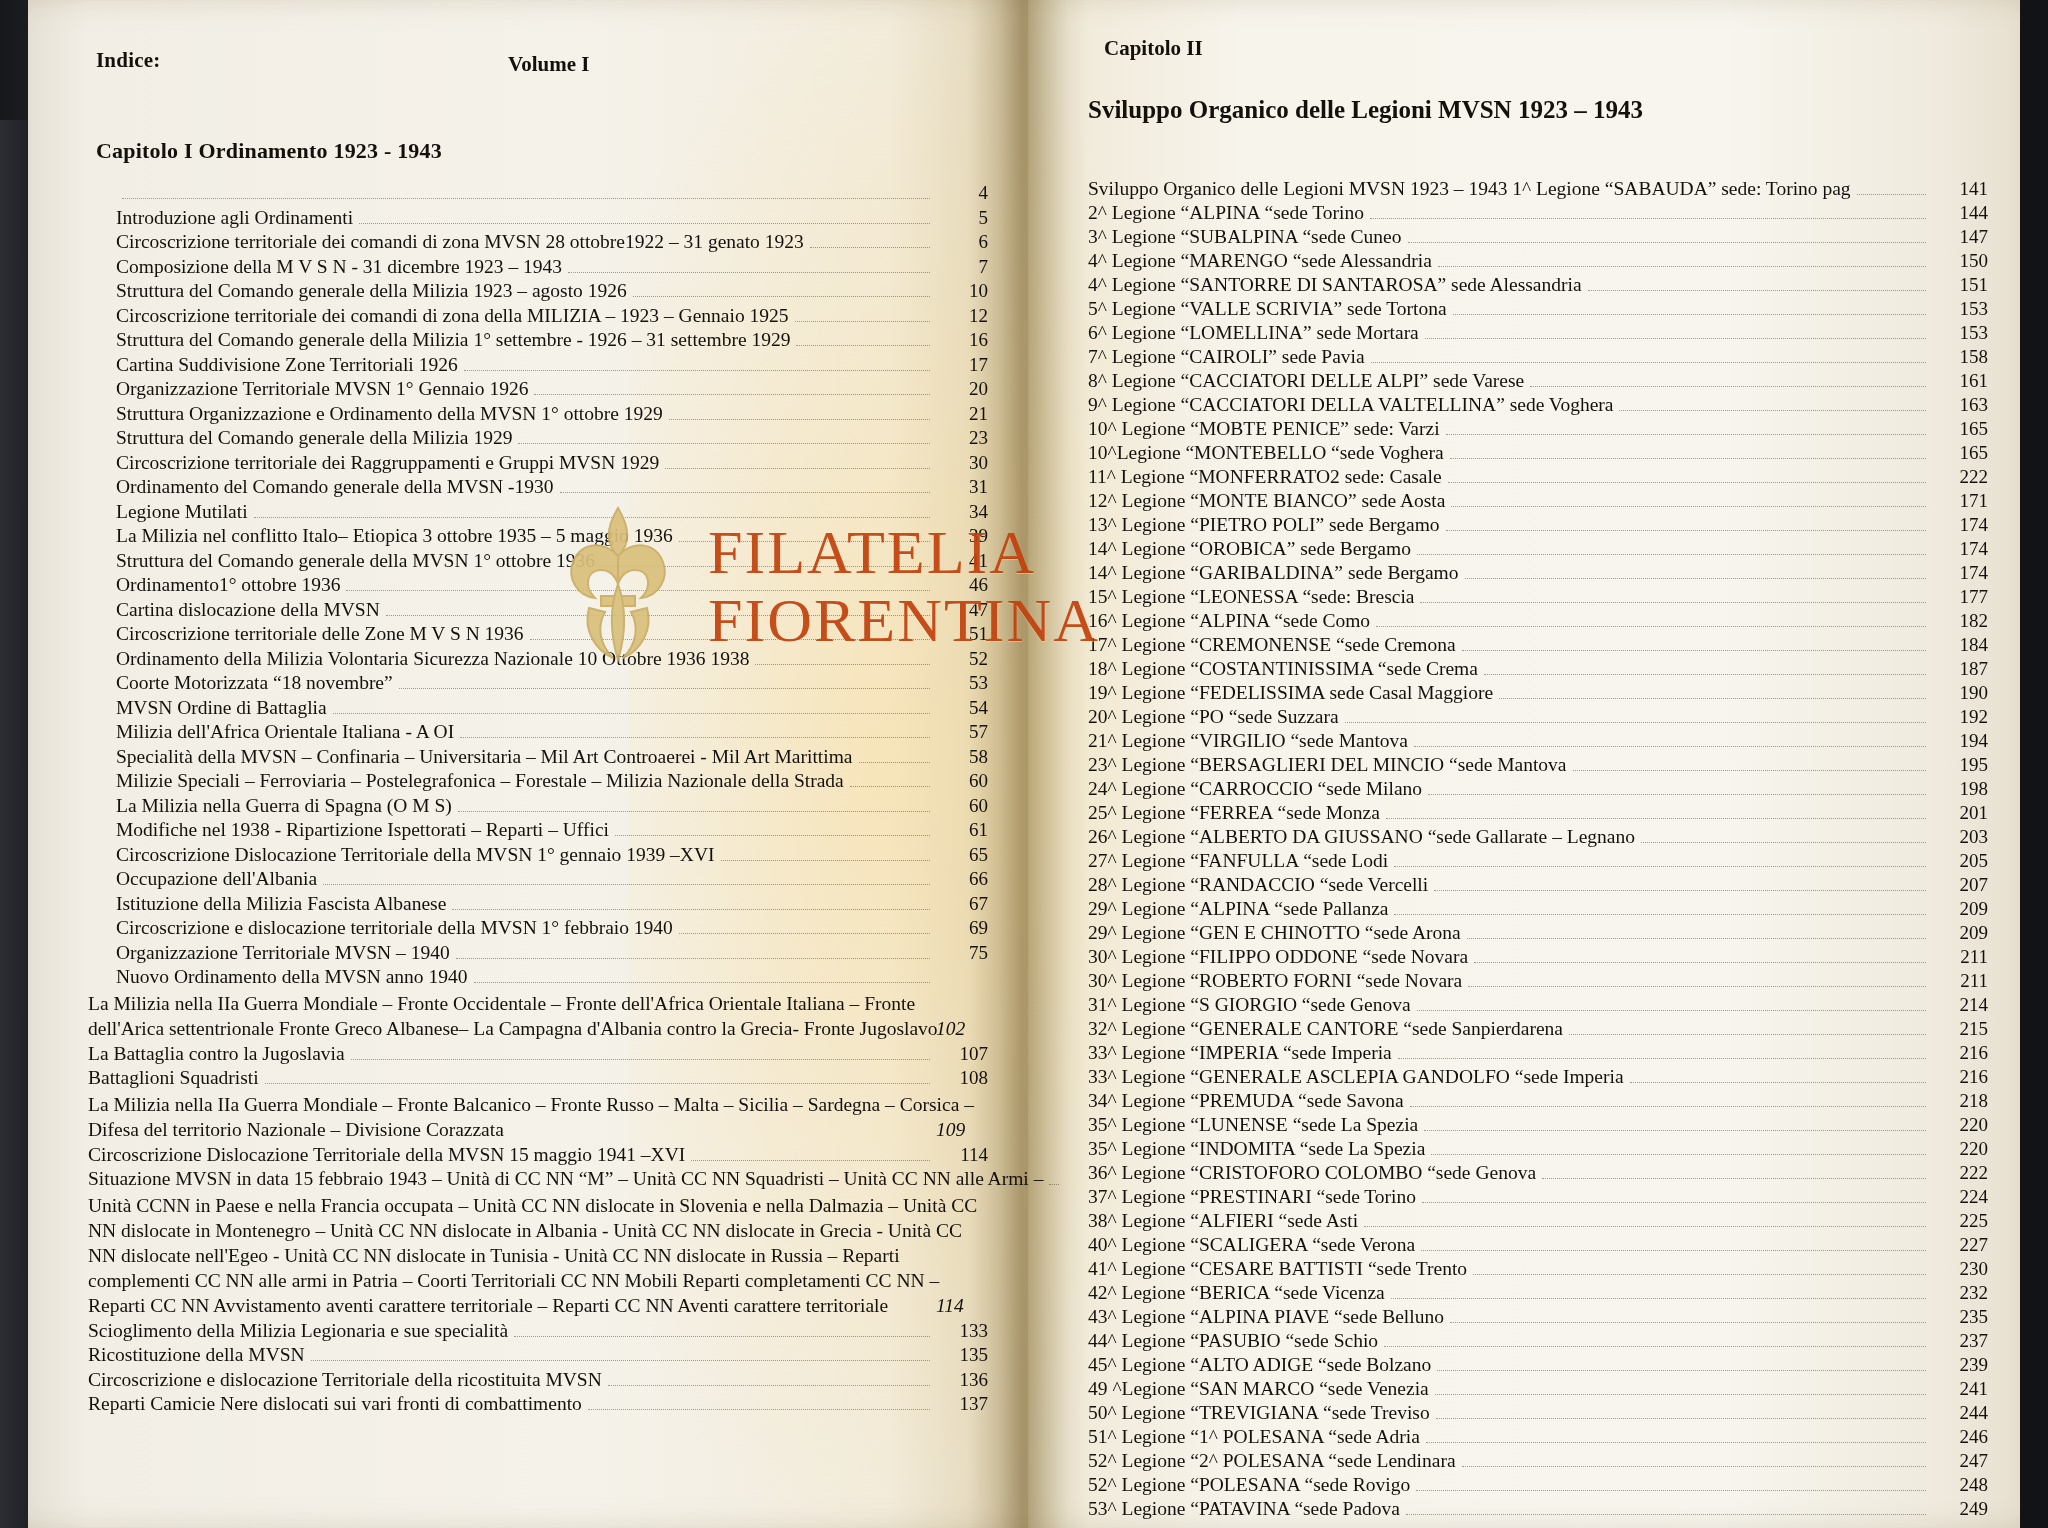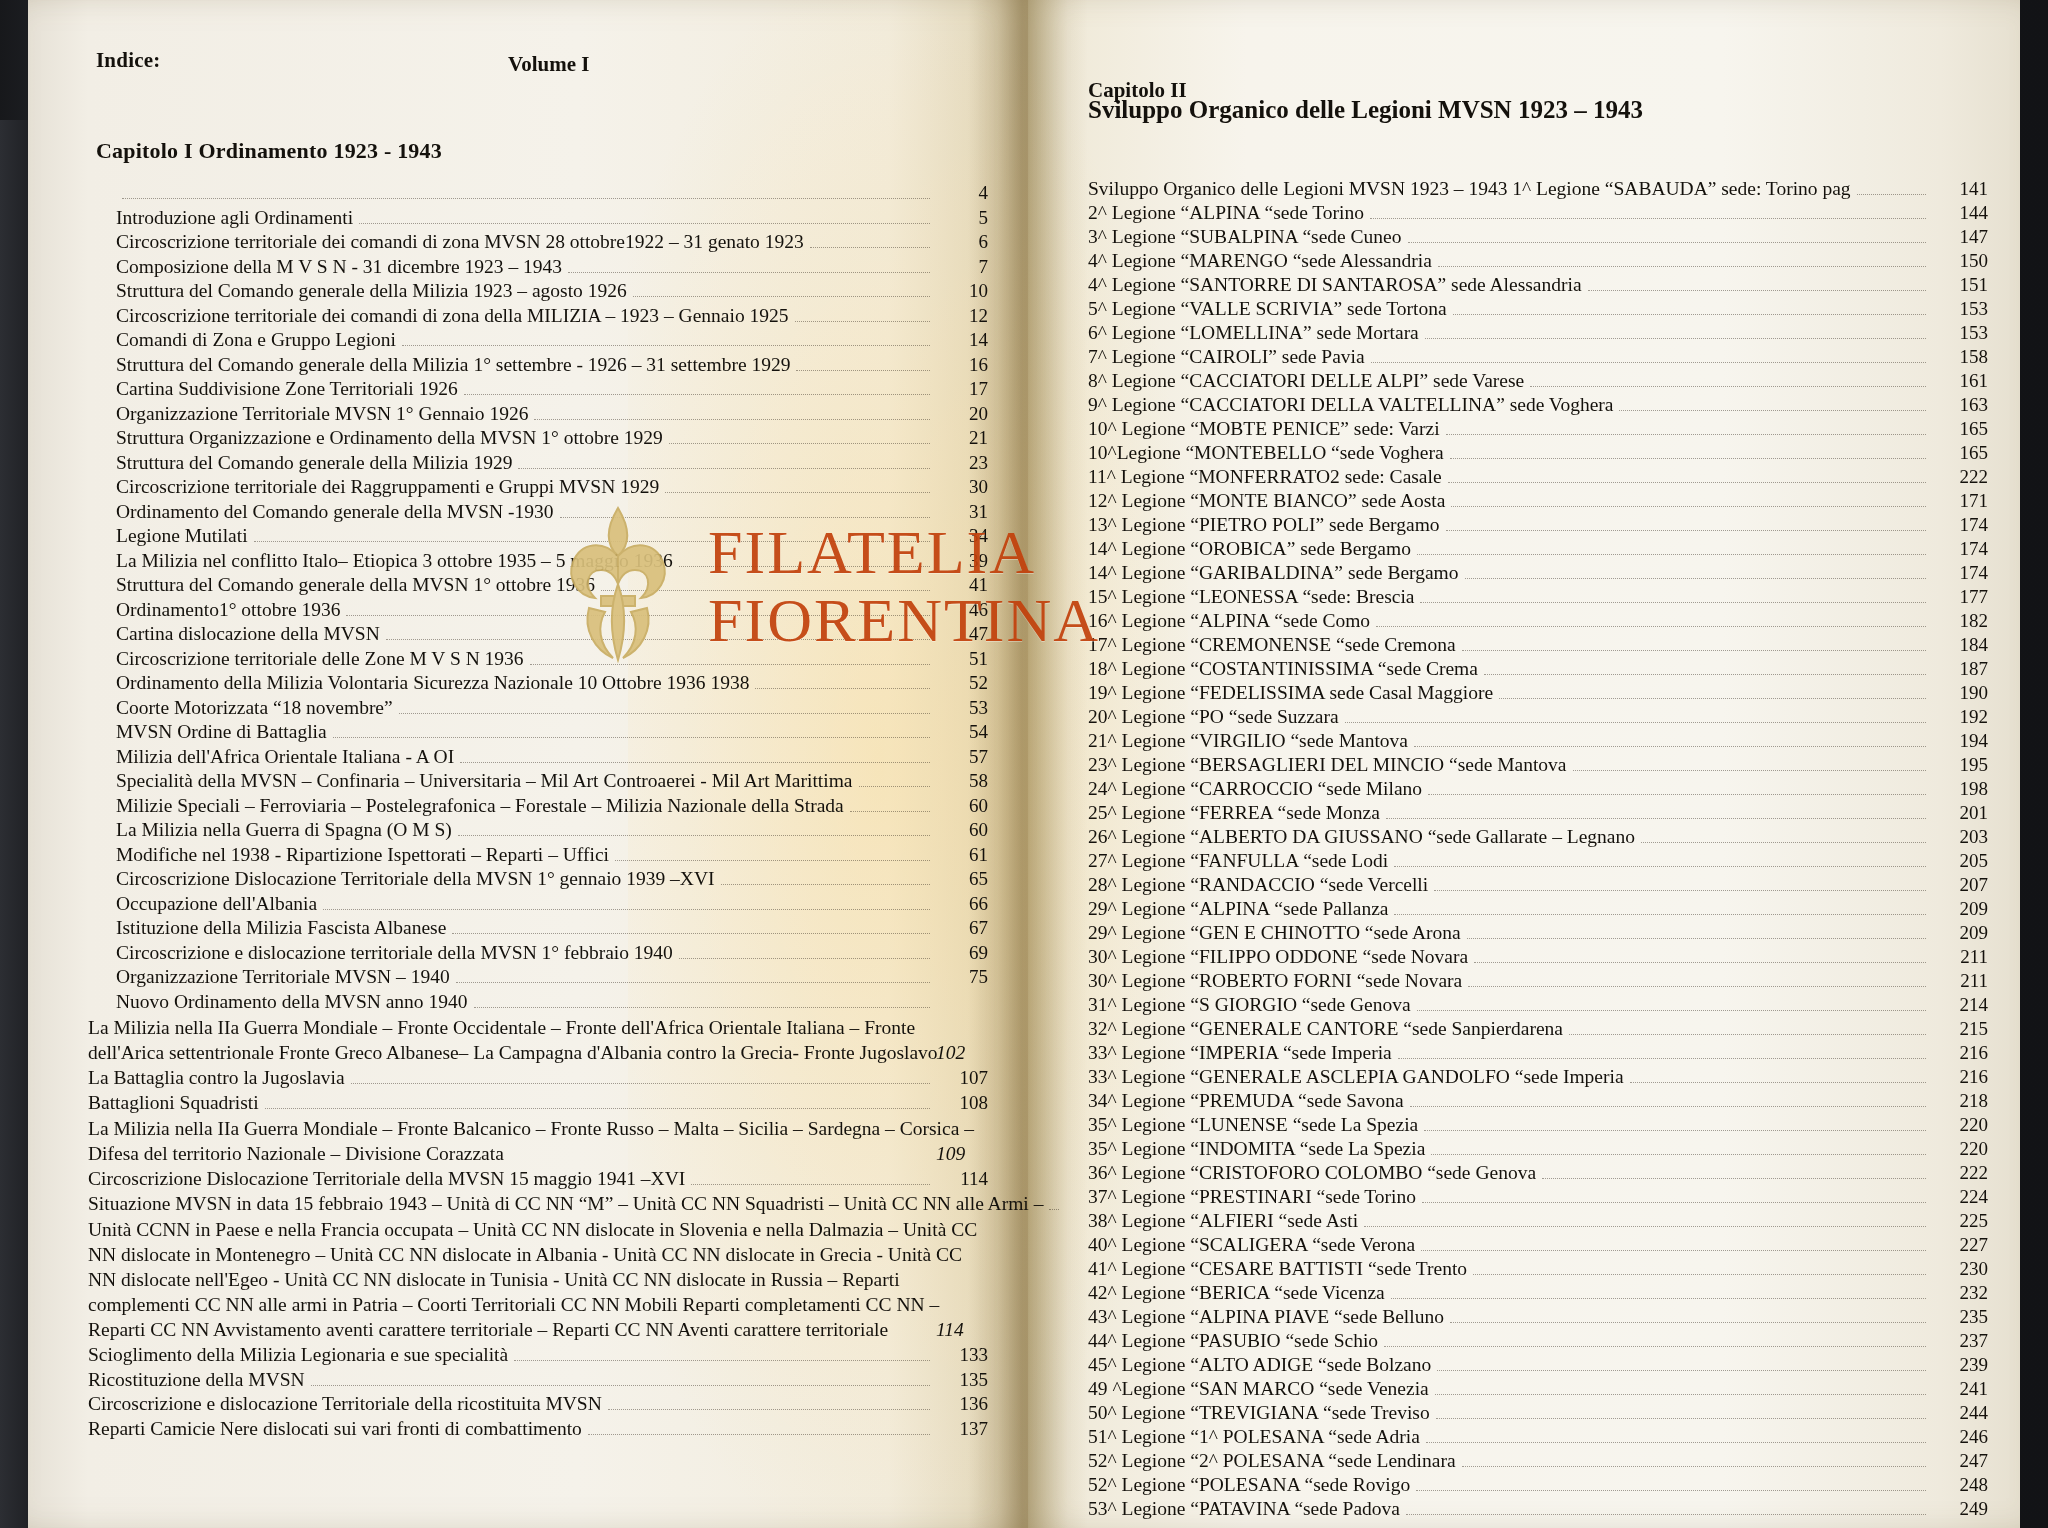--- a/index.html
+++ b/index.html
@@ -65,22 +65,22 @@
   }
   .volume-label{
     position:absolute;left:420px;top:52px;
     font-size:21px;font-weight:bold;
   }
   .chapter-title{
     position:absolute;left:8px;top:138px;
     font-size:22px;font-weight:bold;letter-spacing:.2px;
   }
   .r-chapter{
-    position:absolute;left:0px;top:36px;
-    font-size:21px;font-weight:bold;margin-top:42px;
+    position:absolute;left:16px;top:36px;
+    font-size:21px;font-weight:bold;
   }
   .r-subtitle{
     position:absolute;left:0px;top:96px;
     font-size:25px;font-weight:bold;
   }
 
   
   .toc{
     position:absolute;width:100%;
   }
@@ -181,25 +181,20 @@
           </div>
           <div class="toc-row">
             <span class="t">Struttura del Comando generale della Milizia 1923 – agosto 1926</span>
             <span class="dots"></span>
             <span class="pg">10</span>
           </div>
           <div class="toc-row">
             <span class="t">Circoscrizione territoriale dei comandi di zona della MILIZIA – 1923 – Gennaio 1925</span>
             <span class="dots"></span>
             <span class="pg">12</span>
-          </div>
-          <div class="toc-row">
-            <span class="t">Comandi di Zona e Gruppo Legioni</span>
-            <span class="dots"></span>
-            <span class="pg">14</span>
           </div>
           <div class="toc-row">
             <span class="t">Struttura del Comando generale della Milizia 1° settembre - 1926 – 31 settembre 1929</span>
             <span class="dots"></span>
             <span class="pg">16</span>
           </div>
           <div class="toc-row">
             <span class="t">Cartina Suddivisione Zone Territoriali 1926</span>
             <span class="dots"></span>
             <span class="pg">17</span>

